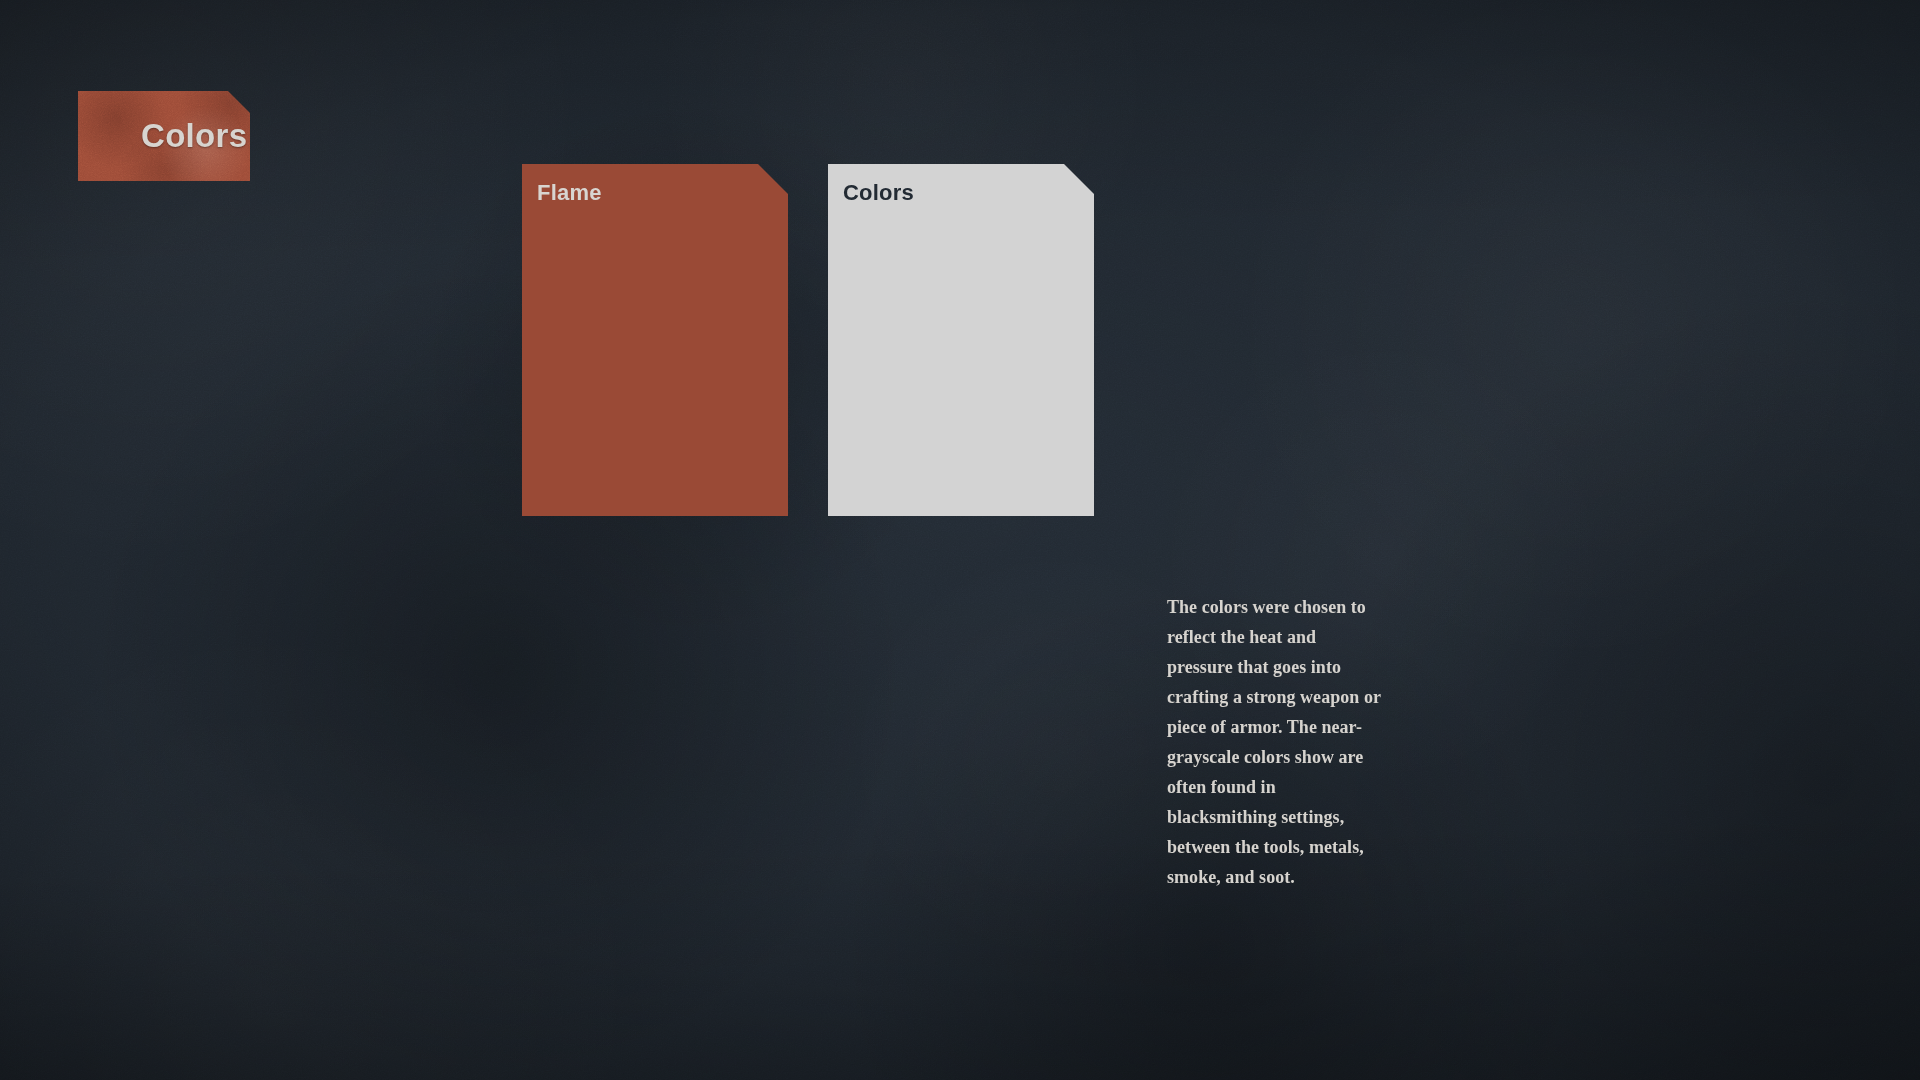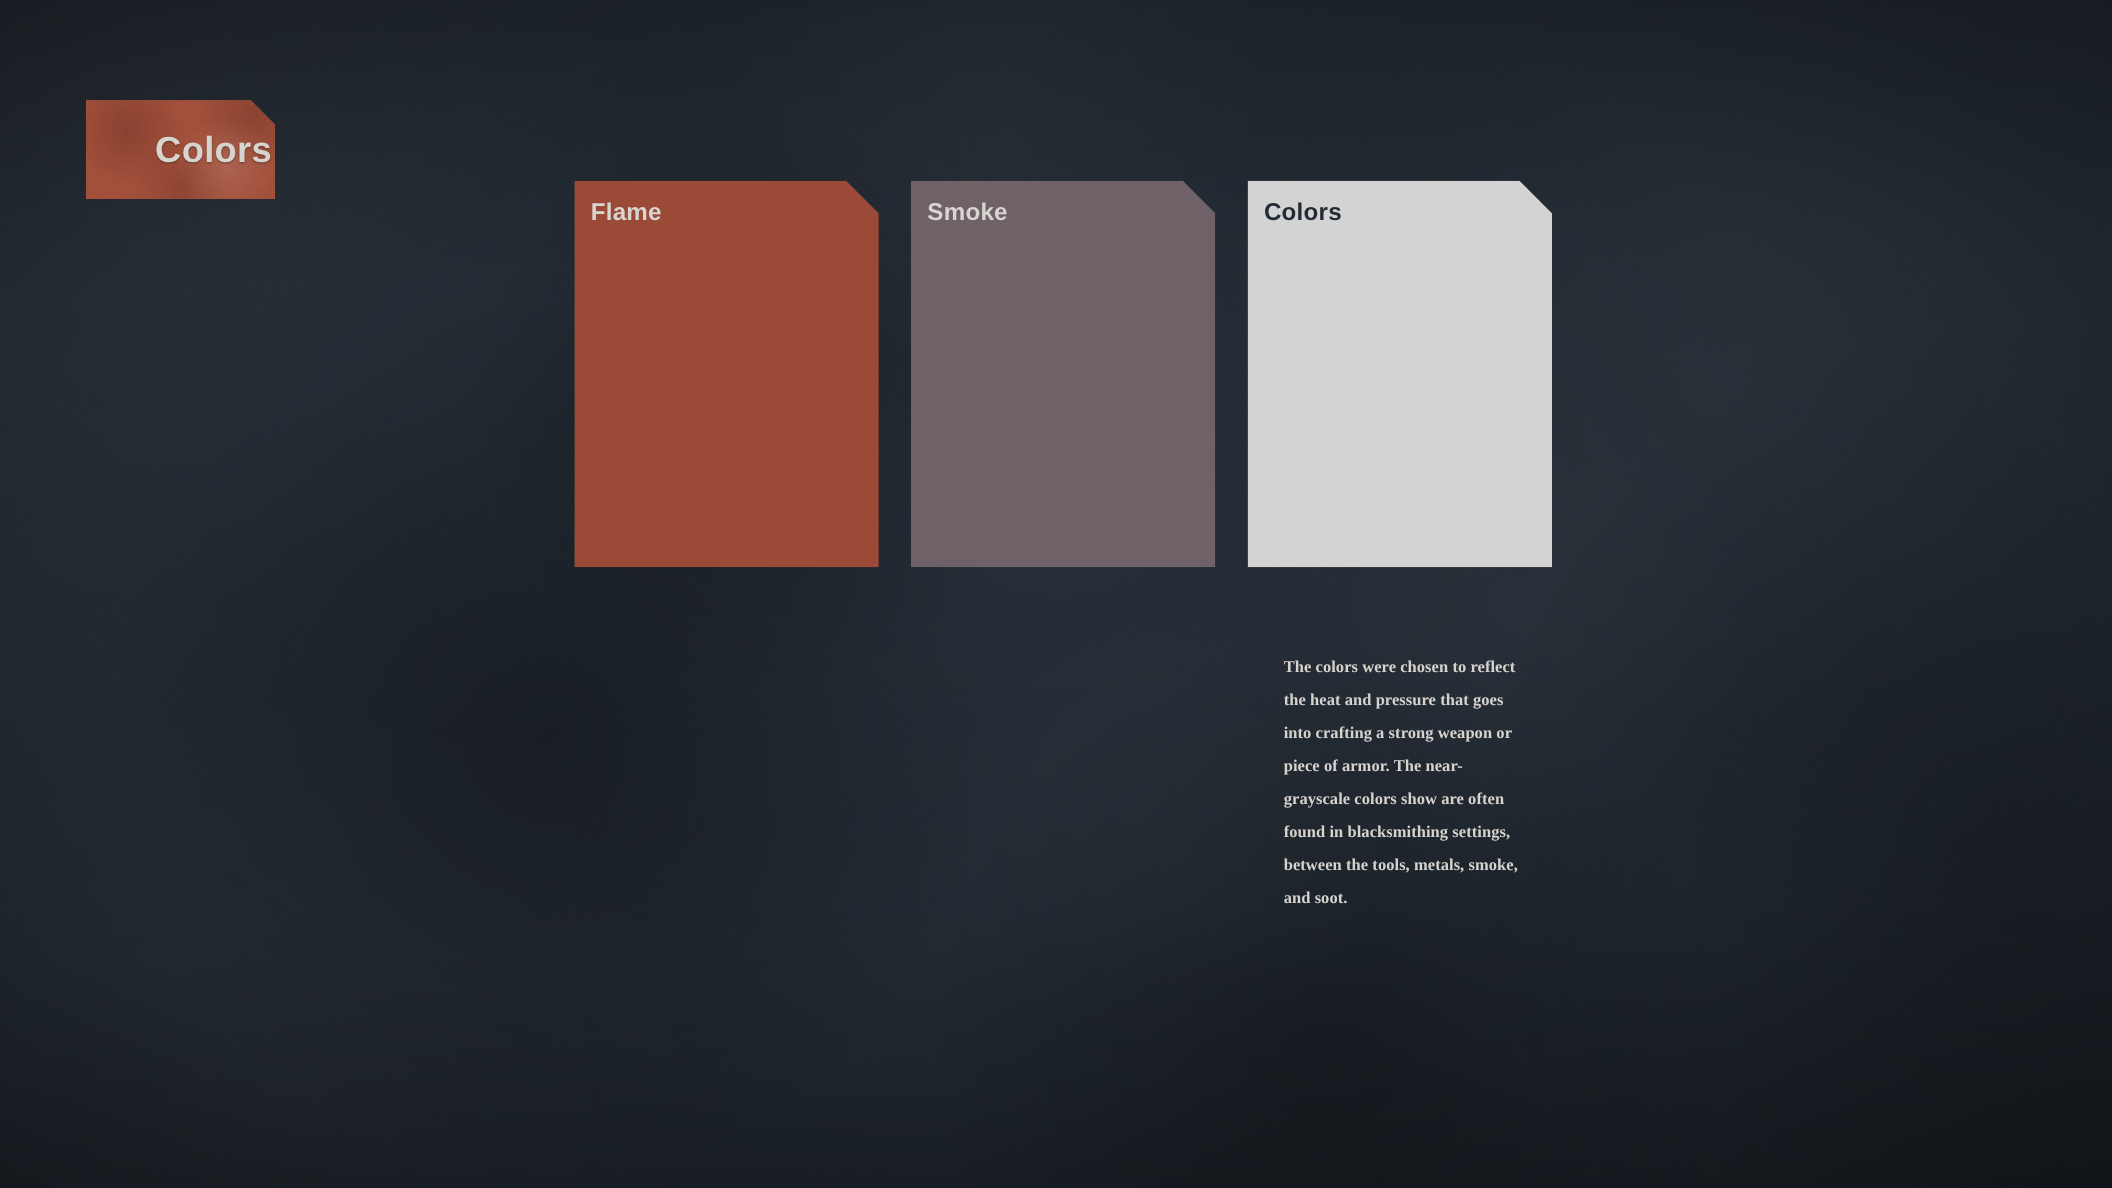--- a/index.html
+++ b/index.html
@@ -61,21 +61,20 @@
       rgba(0,0,0,0.16) 0%,
       rgba(0,0,0,0.00) 24%,
       rgba(0,0,0,0.00) 76%,
       rgba(0,0,0,0.22) 100%);
     pointer-events: none;
   }
 
   
   .notch {
     clip-path: polygon(0 0, calc(100% - 30px) 0, 100% 30px, 100% 100%, 0 100%);
-    padding-left: 11px;
   }
 
   
   #title-tag {
     position: absolute;
     left: 78px;
     top: 91px;
     width: 172px;
     height: 90px;
     background-color: #9c4b37;
@@ -147,21 +146,21 @@
   .label-dark  { color: #232b34; }
 
   
   #description {
     position: absolute;
     left: 1167px;
     top: 592px;
     width: 214px;
     font-family: "Liberation Serif", serif;
     font-weight: 700;
-    font-size: 15px;
+    font-size: 18px;
     line-height: 30px;
     color: #d6d3ce;
     letter-spacing: 0.05px;
   }
 </style>
 </head>
 <body>
 
 <div id="stage">
 
@@ -191,24 +190,20 @@
     <div id="title-text">Colors</div>
   </div>
 
   <div id="swatch-grid">
 
     <div class="swatch notch">
       <div class="swatch-fill" style="background-color:#9a4a36"></div>
       <div class="swatch-label label-light">Flame</div>
     </div>
 
-    <div class="swatch notch">
-      <div class="swatch-fill" style="background-color:#6e6268"></div>
-      <div class="swatch-label label-light">Smoke</div>
-    </div>
 
 
 
     <div class="swatch notch">
       <div class="swatch-fill" style="background-color:#d3d3d3"></div>
       <div class="swatch-label label-dark">Colors</div>
     </div>
 
   </div>
 

